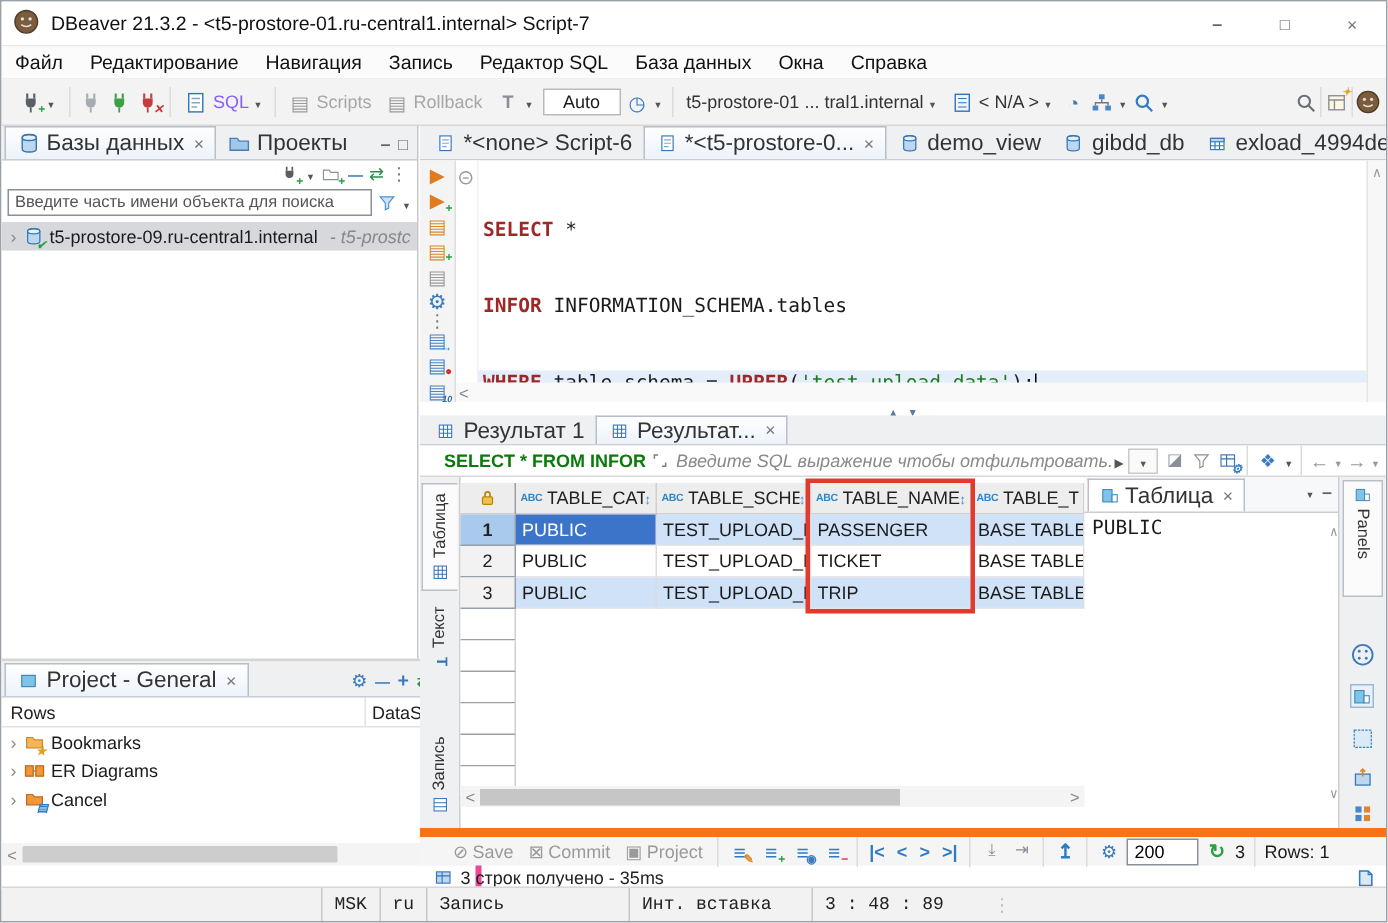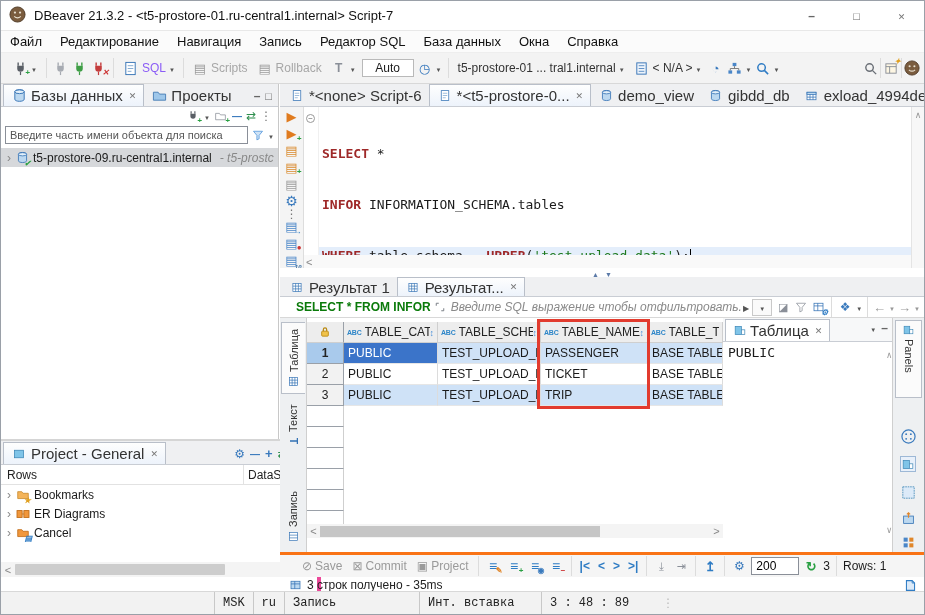--- a/index.html
+++ b/index.html
@@ -159,21 +159,21 @@
   .redbox{position:absolute;left:257px;top:1px;width:113px;height:90px;border:3px solid #e23b2e;pointer-events:none;z-index:5;}
   .valpanel{position:absolute;left:443px;top:0;width:171px;height:220px;background:#fff;}
   .valtabs{display:flex;align-items:flex-end;height:23px;background:#f7f8f9;padding-left:2px;}
   .valtabs .tab.active{background:#fff;border:1px solid #b9bfc9;border-bottom:none;}
   .valcontent{position:relative;height:calc(100% - 23px);border-top:1px solid #c9cdd4;font-family:"DejaVu Sans Mono","Liberation Mono",monospace;font-size:13px;padding:3px 16px 0 5px;}
   .valscroll-up{position:absolute;right:2px;top:4px;}
   .valscroll-dn{position:absolute;right:2px;bottom:2px;}
   .gzh{position:absolute;left:27px;bottom:14px;width:416px;height:14px;background:#f4f4f4;display:flex;align-items:center;}
 
   
-  .gfooter{position:absolute;left:0;top:468px;right:0;height:25px;background:#f5f5f5;border-top:3px solid #f97316;display:flex;align-items:center;padding:0 19px;gap:4px;font-size:12px;}
+  .gfooter{position:absolute;left:0;top:468px;right:0;height:25px;background:#f5f5f5;border-top:6px solid #f97316;display:flex;align-items:center;padding:0 19px;gap:4px;font-size:12px;}
   .gfooter .lbl{color:#9a9a9a;}
   .fetchbox{width:48px;height:18px;border:1px solid #8a8f98;background:#fff;font-size:12px;padding:0 4px;font-family:"Liberation Sans",sans-serif;}
   .resstatus{position:absolute;left:0;top:493px;right:0;height:16px;display:flex;align-items:center;gap:5px;padding-left:8px;font-size:12px;color:#222;}
   .statusbar{position:absolute;left:0;bottom:0;width:100%;height:23px;background:#f2f2f2;border-top:1px solid #d8d8d8;display:flex;align-items:center;font-size:12px;color:#222;font-family:Liberation Mono, monospace;}
   .sbcell{border-left:1px solid #c8c8c8;height:100%;display:flex;align-items:center;padding:0 8px;}
   .sb-sp1{width:213px;}
   .sb-mode{width:135px;}
   .sb-ins{width:122px;}
   .sb-pos{width:113px;}
 </style>

